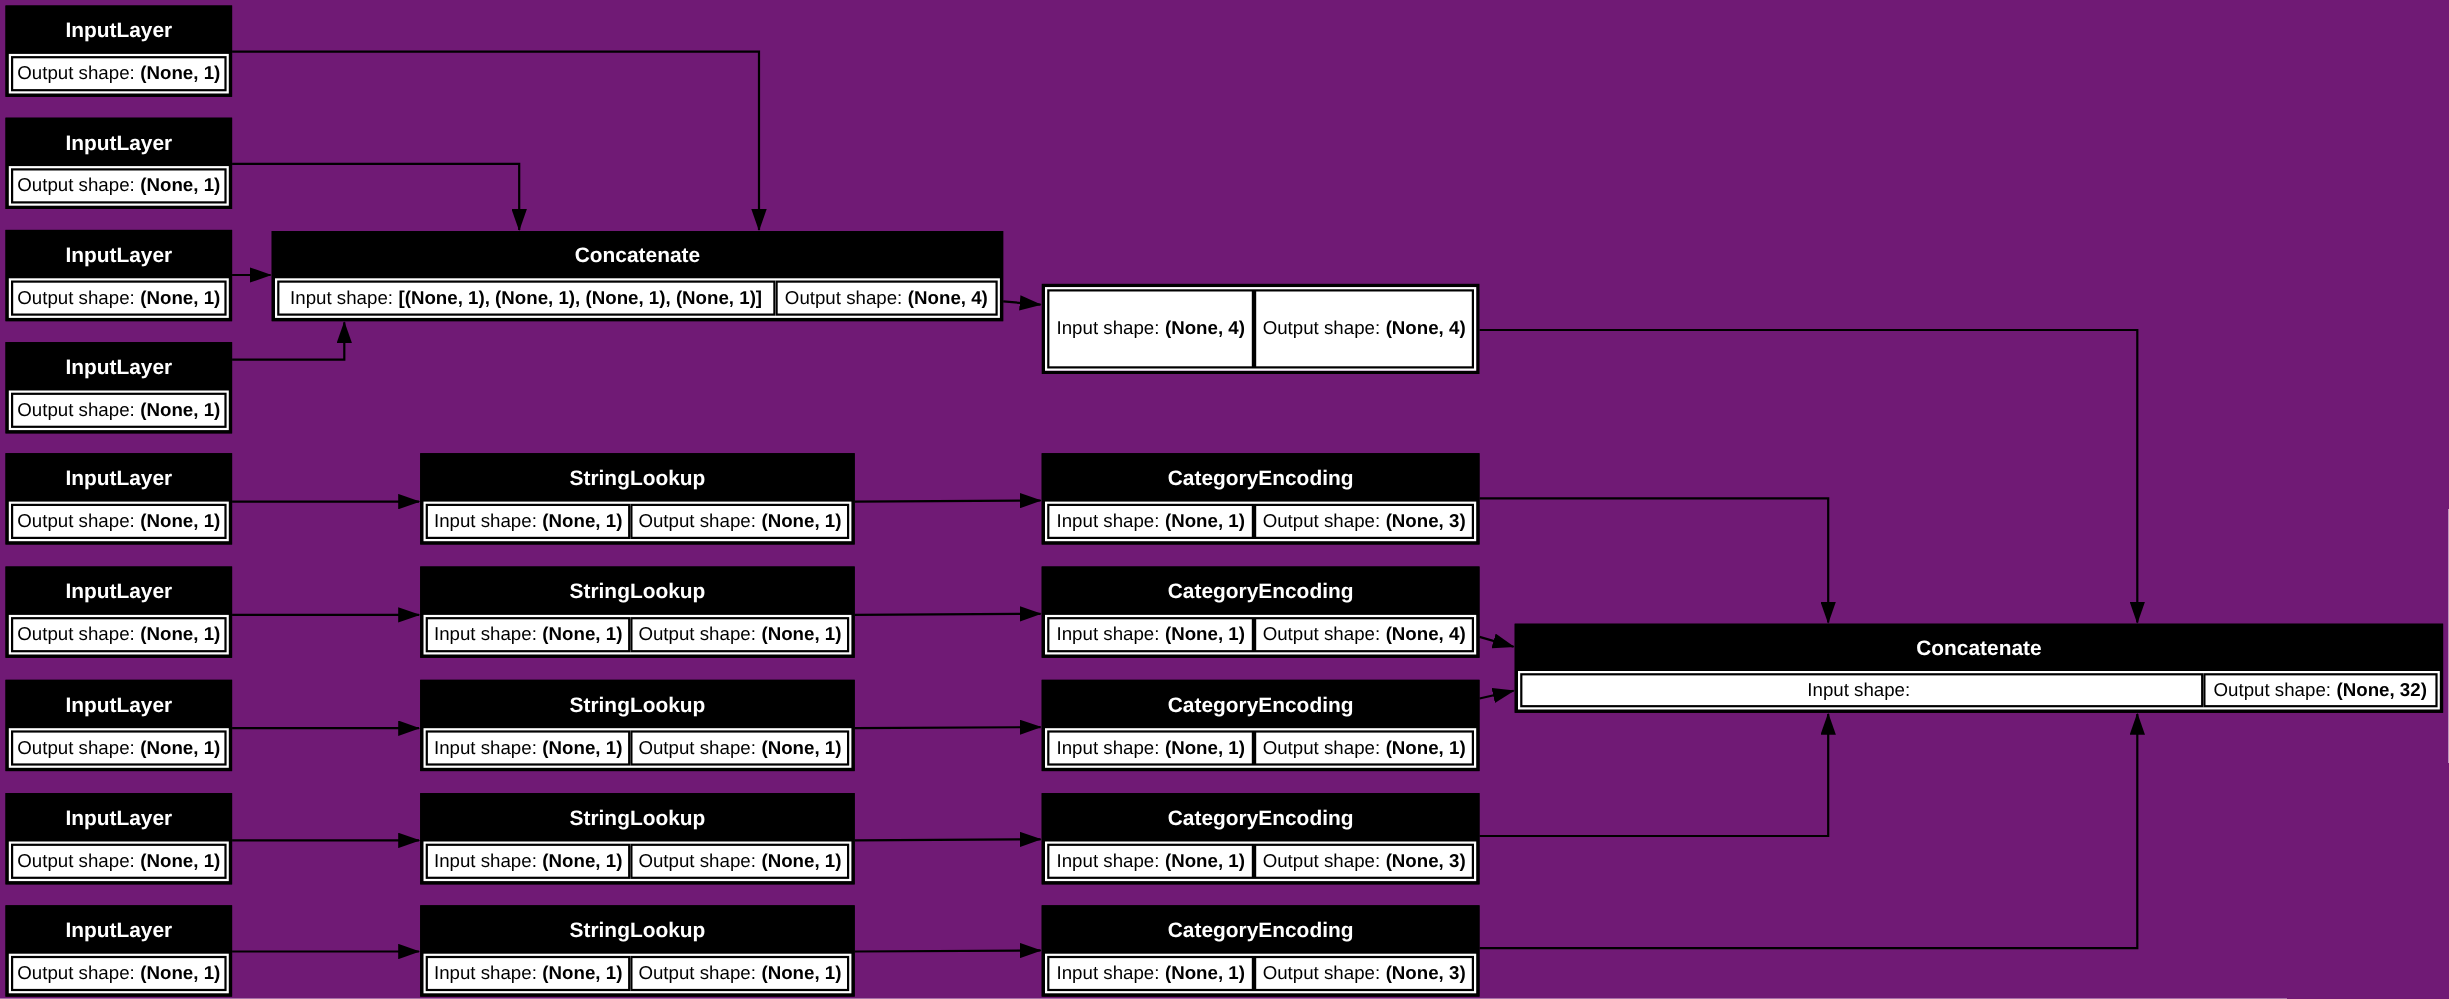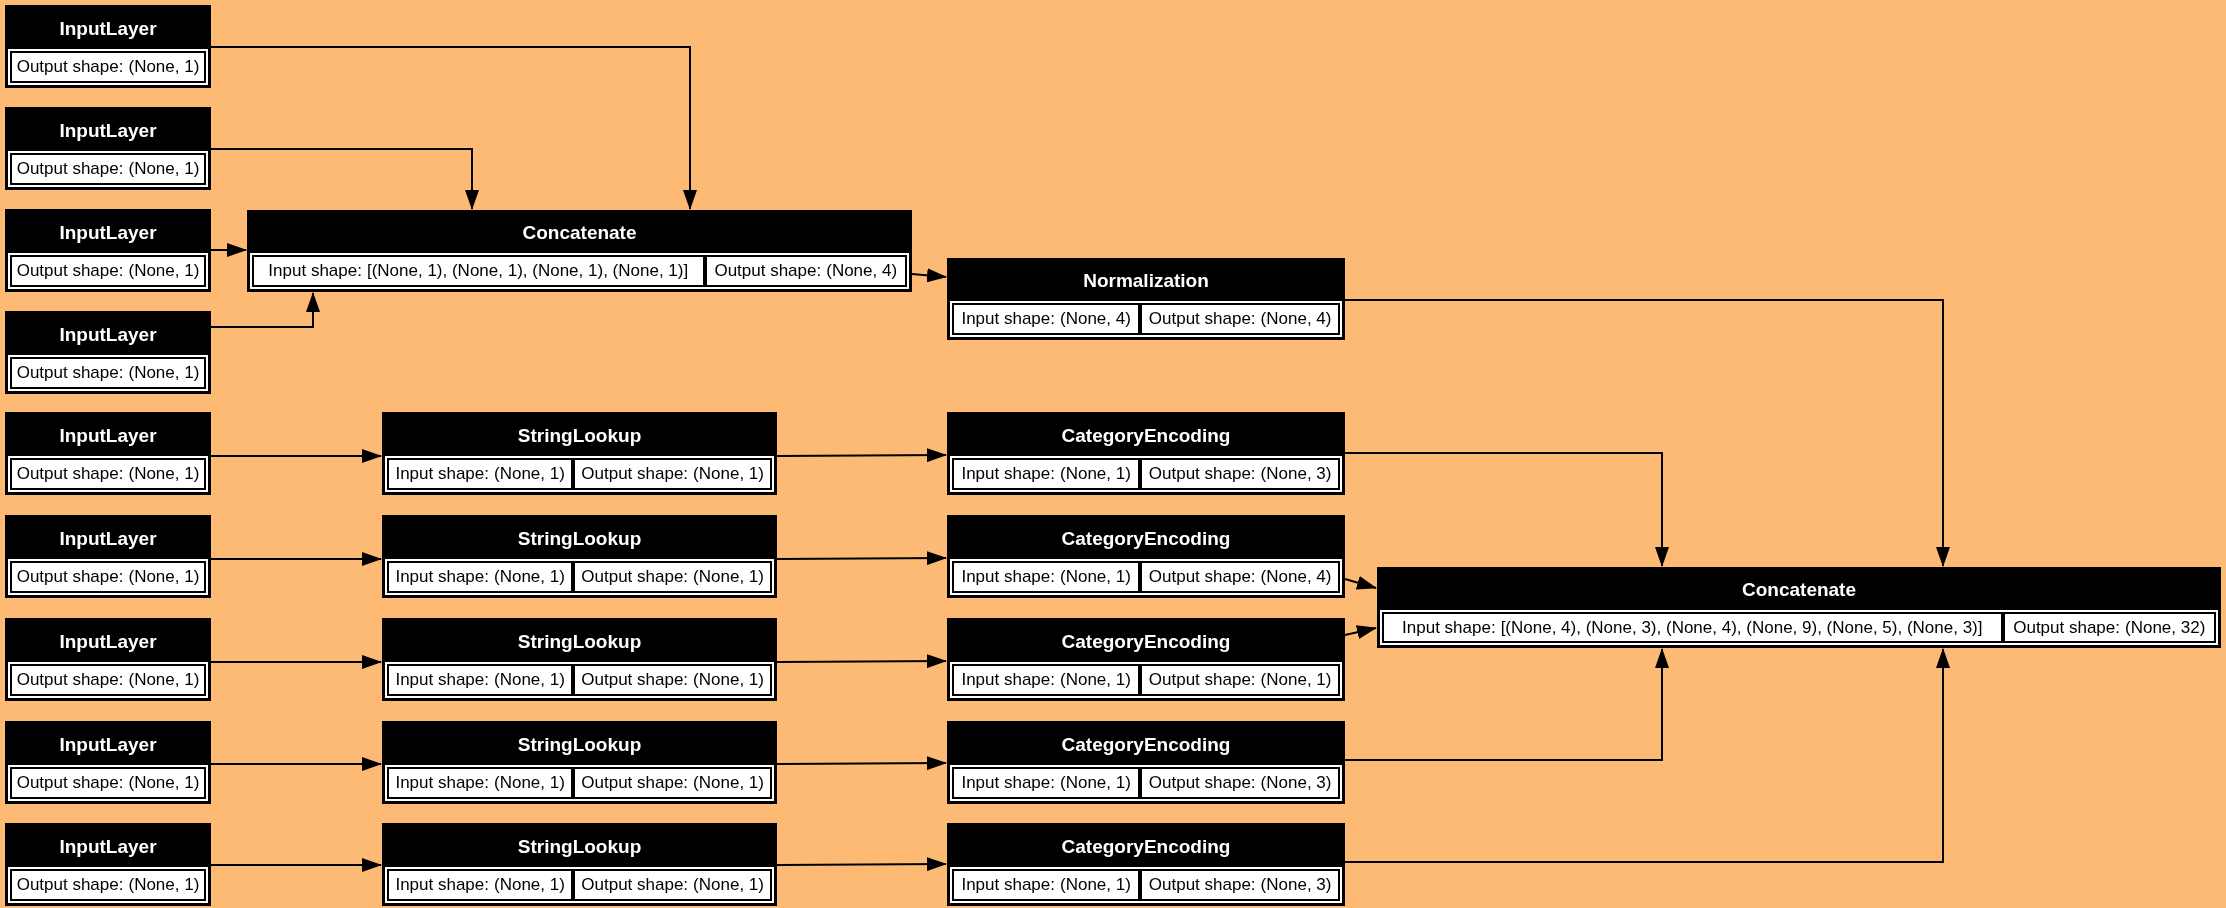--- a/index.html
+++ b/index.html
@@ -1,20 +1,20 @@
 <!DOCTYPE html>
 <html><head>
 <meta charset="utf-8">
 <style>
   html, body { margin: 0; padding: 0; background: #ffffff; }
   #canvas {
     position: relative;
     width: 2226px;
     height: 908px;
-    background: #fdba74;
+    background: #701a75;
     font-family: "Liberation Sans", "DejaVu Sans", sans-serif;
     overflow: hidden;
   }
   #edge-layer {
     position: absolute;
     left: 0; top: 0;
   }
   .node {
     position: absolute;
     box-sizing: border-box;
@@ -46,21 +46,21 @@
     border: 2px solid #000000;
     background: #ffffff;
     color: #000000;
     font-size: 17px;
     display: flex;
     align-items: center;
     justify-content: center;
     white-space: nowrap;
     min-width: 0;
   }
-  .cell .cell-value { font-weight: normal; }
+  .cell .cell-value { font-weight: bold; }
   .cell .cell-label { margin-right: 5px; }
 </style>
 </head>
 <body>
 
 <div id="canvas" style="width: 2226px; height: 908px;">
   <svg id="edge-layer" xmlns="http://www.w3.org/2000/svg" width="2226" height="908">
     <defs>
       <marker id="arrowhead" viewBox="0 0 20 14" refX="19" refY="7" markerWidth="20" markerHeight="14" orient="auto" markerUnits="userSpaceOnUse">
         <path d="M0,0 L20,7 L0,14 Z" fill="#000000"></path>
@@ -176,21 +176,20 @@
           <span class="cell-label">Input shape:</span>
           <span class="cell-value">[(None, 1), (None, 1), (None, 1), (None, 1)]</span>
         </div>
         <div class="cell" style="flex: 204 1 0px;">
           <span class="cell-label">Output shape:</span>
           <span class="cell-value">(None, 4)</span>
         </div>
       </div>
     </div>
     <div class="node" style="left: 947px; top: 258px; width: 398px; height: 82px;">
-      <div class="node-title" style="height: 40px;">Normalization</div>
       <div class="node-body">
         <div class="cell" style="flex: 193 1 0px;">
           <span class="cell-label">Input shape:</span>
           <span class="cell-value">(None, 4)</span>
         </div>
         <div class="cell" style="flex: 205 1 0px;">
           <span class="cell-label">Output shape:</span>
           <span class="cell-value">(None, 4)</span>
         </div>
       </div>
@@ -323,21 +322,20 @@
           <span class="cell-label">Output shape:</span>
           <span class="cell-value">(None, 3)</span>
         </div>
       </div>
     </div>
     <div class="node" style="left: 1377px; top: 567px; width: 844px; height: 81px;">
       <div class="node-title" style="height: 40px;">Concatenate</div>
       <div class="node-body">
         <div class="cell" style="flex: 630 1 0px;">
           <span class="cell-label">Input shape:</span>
-          <span class="cell-value">[(None, 4), (None, 3), (None, 4), (None, 9), (None, 5), (None, 3)]</span>
         </div>
         <div class="cell" style="flex: 214 1 0px;">
           <span class="cell-label">Output shape:</span>
           <span class="cell-value">(None, 32)</span>
         </div>
       </div>
     </div>
   </div>
 
 </body></html>

